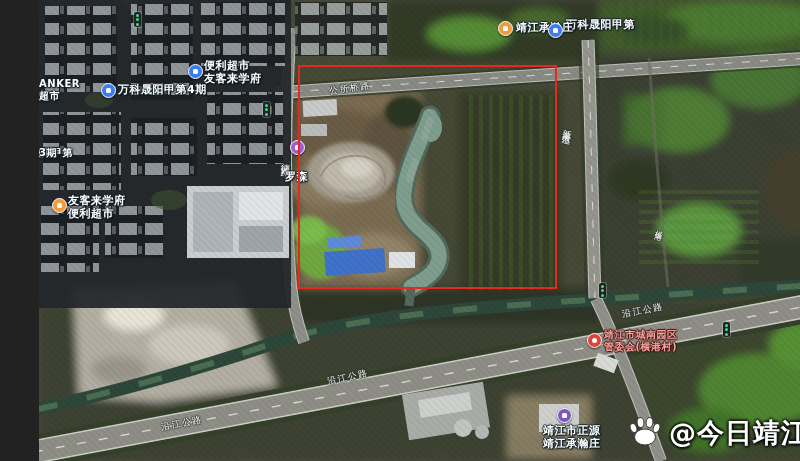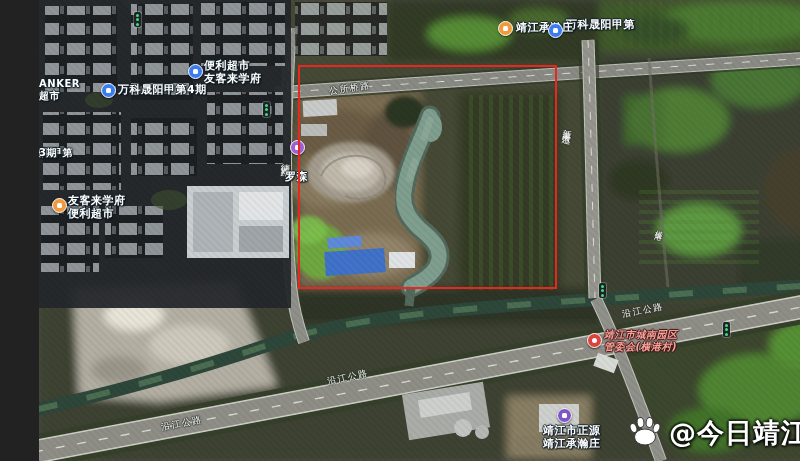--- a/index.html
+++ b/index.html
@@ -14,21 +14,21 @@
   
   .poi-icon{position:absolute;width:13px;height:13px;border-radius:50%;
             border:1.5px solid #fff;box-sizing:content-box;z-index:22;
             box-shadow:0 1px 2px rgba(0,0,0,.6);display:flex;align-items:center;justify-content:center;}
   .poi-icon .dot{width:5px;height:5px;background:#fff;border-radius:1.5px;display:block;}
   
   .poi-label{position:absolute;color:#fff;font-weight:700;font-size:11px;line-height:12px;
      white-space:nowrap;z-index:21;letter-spacing:.5px;
      text-shadow:-1px 0 1px #14242e,1px 0 1px #14242e,0 -1px 1px #14242e,0 1px 1px #14242e,1px 1px 2px #000;}
   .poi-label.sm{font-size:10px;}
-  .poi-label.red{color:#f5a29a;text-shadow:-1px 0 1px #401010,1px 0 1px #401010,0 -1px 1px #401010,0 1px 1px #401010;font-style:italic;}
+  .poi-label.red{color:#f5a29a;text-shadow:-1px 0 1px #401010,1px 0 1px #401010,0 -1px 1px #401010,0 1px 1px #401010;}
   
   .road-label{position:absolute;color:#fff;font-weight:500;font-size:9px;letter-spacing:1.5px;
      white-space:nowrap;z-index:20;opacity:.95;
      text-shadow:-1px 0 1px #333a33,1px 0 1px #333a33,0 -1px 1px #333a33,0 1px 1px #333a33;}
   .road-label.vert{writing-mode:vertical-rl;letter-spacing:2px;}
   
   .tl{position:absolute;width:7px;height:15px;background:#1d2327;border-radius:2px;z-index:22;
       display:flex;flex-direction:column;align-items:center;justify-content:space-evenly;
       box-shadow:0 0 0 1px rgba(255,255,255,.25);}
   .tl i{width:3px;height:3px;border-radius:50%;background:#3fe07d;display:block;}

